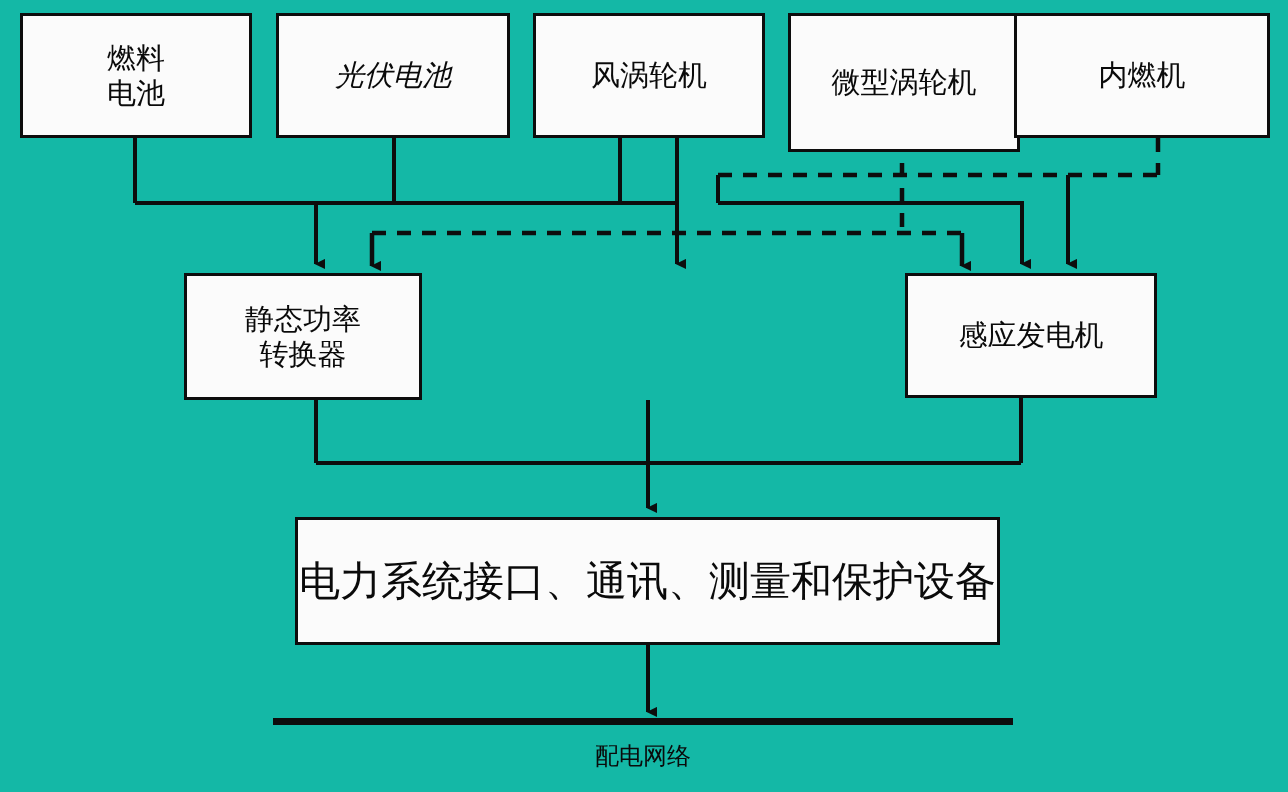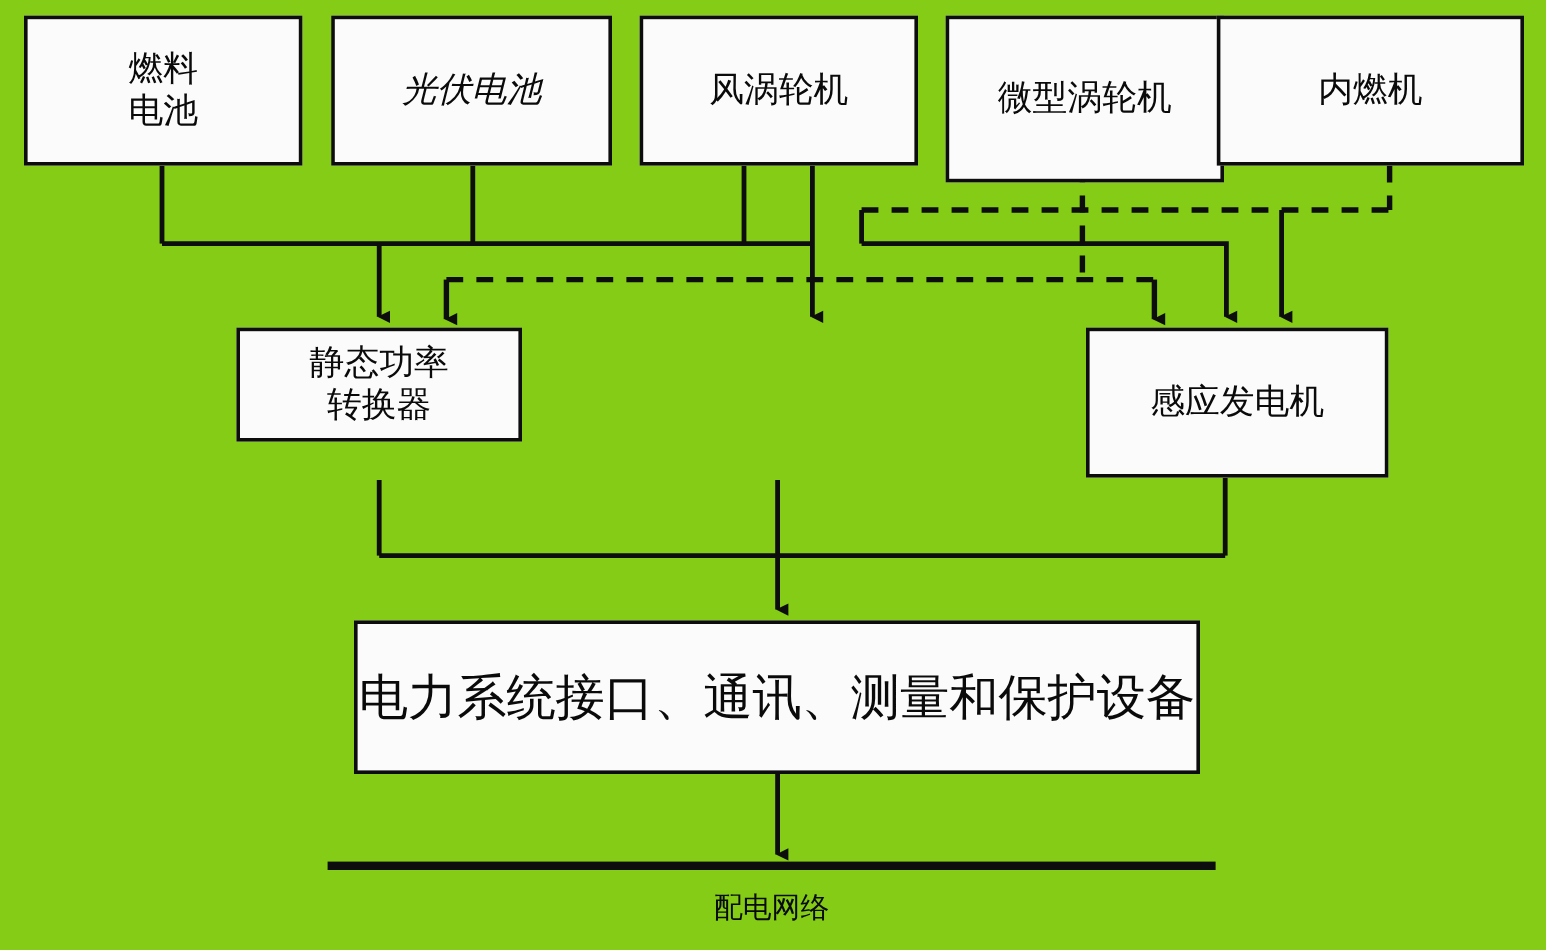--- a/index.html
+++ b/index.html
@@ -1,17 +1,17 @@
 <!DOCTYPE html>
 <html><head>
 <meta charset="utf-8">
 <style>
   html,body{margin:0;padding:0;background:#ffffff;}
   body{font-family:"Liberation Serif","DejaVu Serif",serif;}
-  #stage{position:relative;width:1288px;height:792px;background:#84cc16;overflow:hidden;}
+  #stage{position:relative;width:1288px;height:792px;background:#14b8a6;overflow:hidden;}
   svg#wires{position:absolute;left:0;top:0;width:1288px;height:792px;}
   .node{position:absolute;box-sizing:border-box;border:3px solid #0d0d0d;background:#fbfbfb;
         display:flex;align-items:center;justify-content:center;text-align:center;
         color:#0a0a0a;line-height:1.18;}
   .node .lbl{display:block;white-space:pre-line;}
   .src{font-size:29px;}
   .conv{font-size:29px;}
   .iface{font-size:41px;}
   .busbar{position:absolute;background:#0d0d0d;}
 </style>
@@ -78,21 +78,21 @@
   </div>
 
   <div class="node src" style="left:788px;top:13px;width:232px;height:139px;">
     <span class="lbl">微型涡轮机</span>
   </div>
 
   <div class="node src" style="left:1014px;top:13px;width:256px;height:125px;">
     <span class="lbl">内燃机</span>
   </div>
 
-  <div class="node conv" style="left:197px;top:273px;width:238px;height:95px;">
+  <div class="node conv" style="left:184px;top:273px;width:238px;height:127px;">
     <span class="lbl">静态功率
 转换器</span>
   </div>
 
 
   <div class="node conv" style="left:905px;top:273px;width:252px;height:125px;">
     <span class="lbl">感应发电机</span>
   </div>
 
   <div class="node iface" style="left:295px;top:517px;width:705px;height:128px;">

